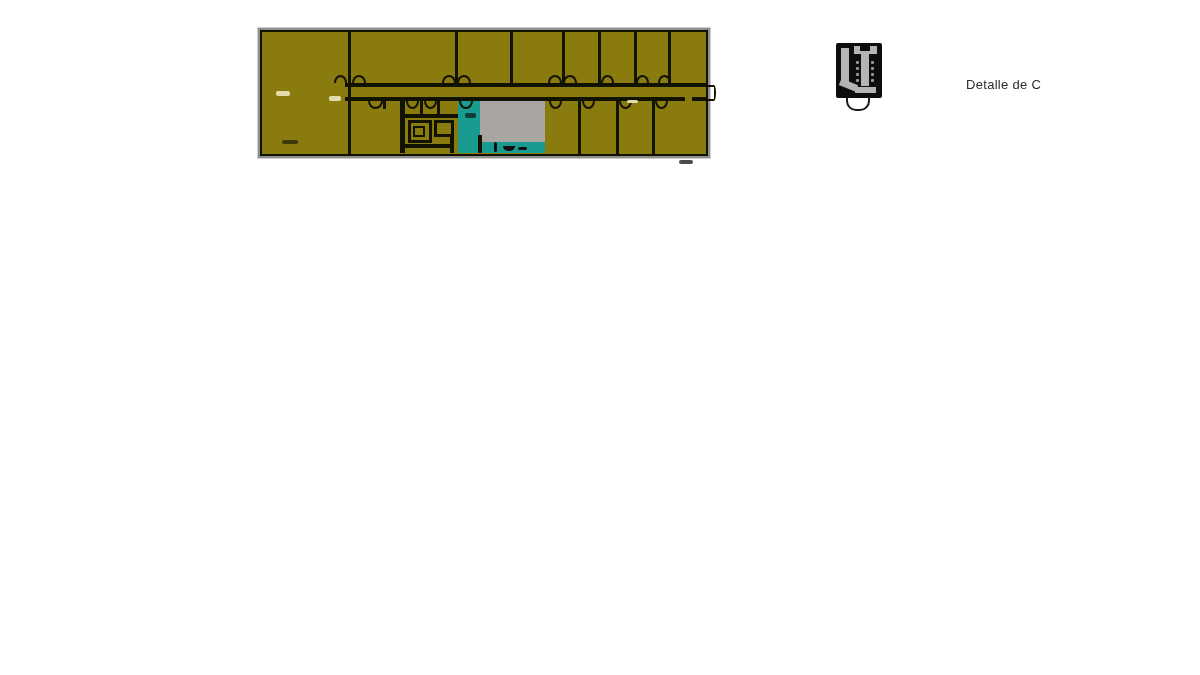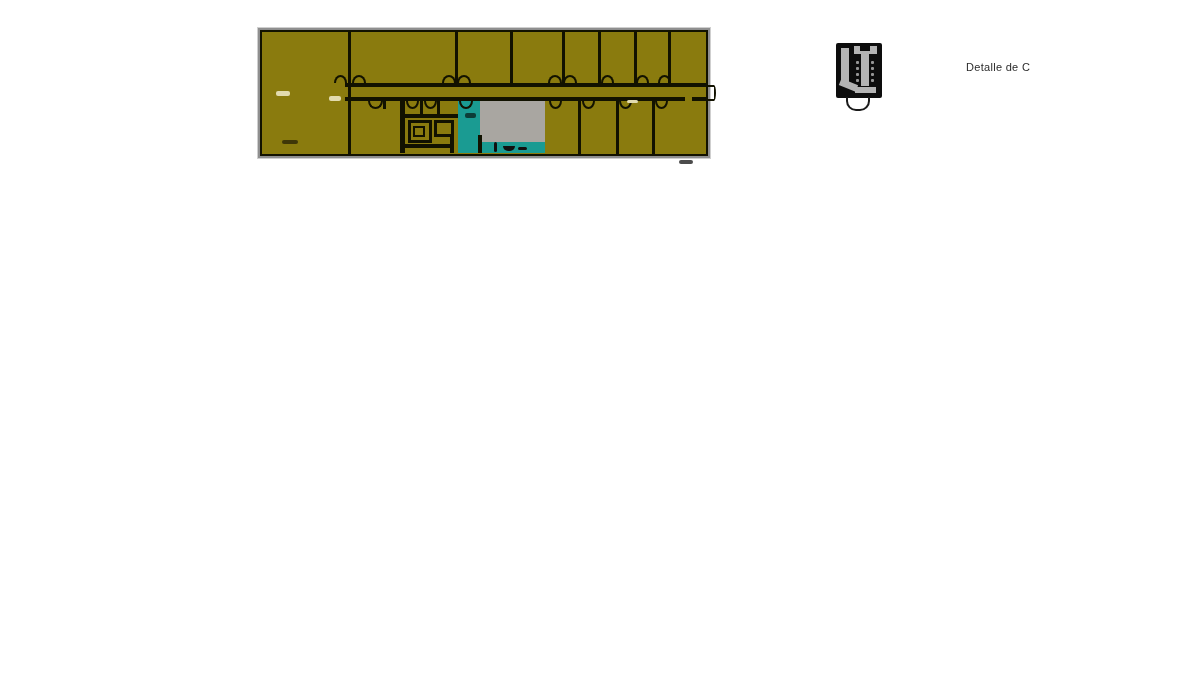--- a/index.html
+++ b/index.html
@@ -33,22 +33,22 @@
   .mark.teal-ink{background:#0c3d38;}
   .mark.grayink{background:#4c4c4c;}
   
   .phone-body{position:absolute;left:836px;top:43px;width:46px;height:55px;background:#0d0d0d;border-radius:2px;}
   .ph{position:absolute;background:#b4b4b4;}
   .ph-dot{position:absolute;width:3px;height:3px;background:#969696;border-radius:1px;}
   .ph-notch{position:absolute;background:#0d0d0d;}
   .cord{position:absolute;left:846px;top:97px;width:20px;height:12px;
         border:2px solid #1a1a1a;border-top:none;border-radius:0 0 10px 10px;background:transparent;}
   .detail-label{
-    position:absolute;left:922px;top:61px;width:80px;
-    font-size:11px;color:#2b2b2b;letter-spacing:.3px;
+    position:absolute;left:922px;top:77px;width:80px;
+    font-size:13px;color:#2b2b2b;letter-spacing:.3px;
     filter:blur(.35px);text-align:left;padding-left:44px;
   }
 </style>
 </head>
 <body style="background: rgb(255, 255, 255);">
 
 <div class="abs" style="left:0;top:0;width:1200px;height:675px;">
 
   <div class="plan">
 

